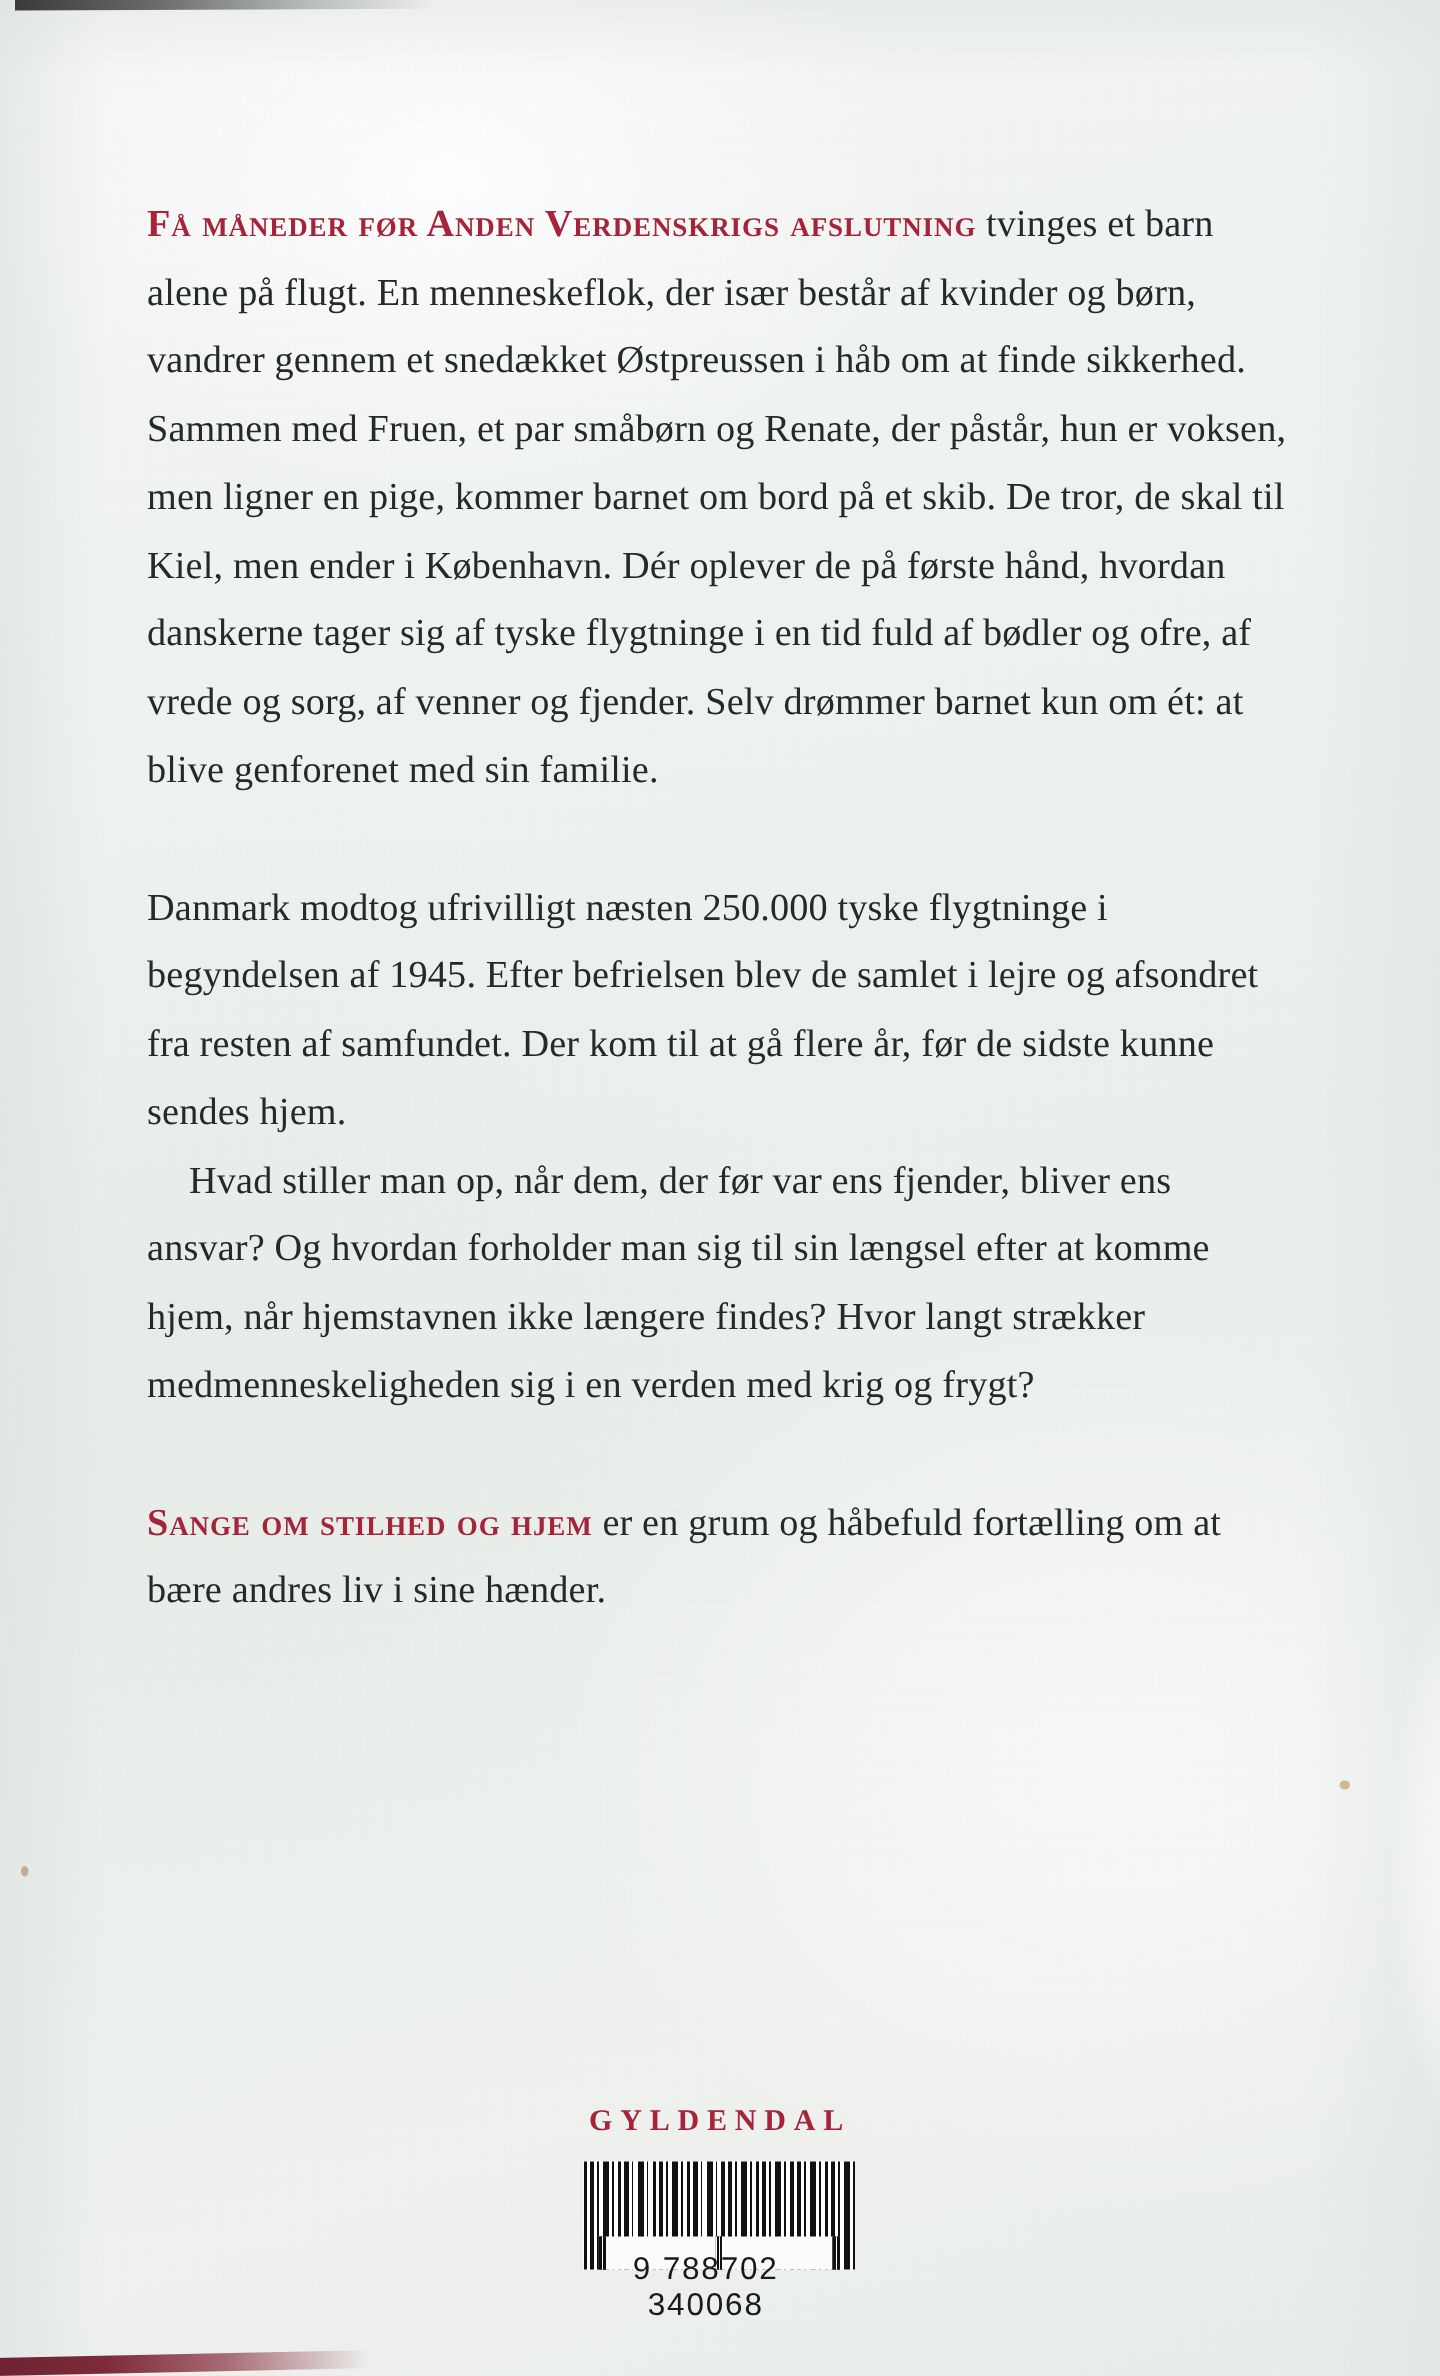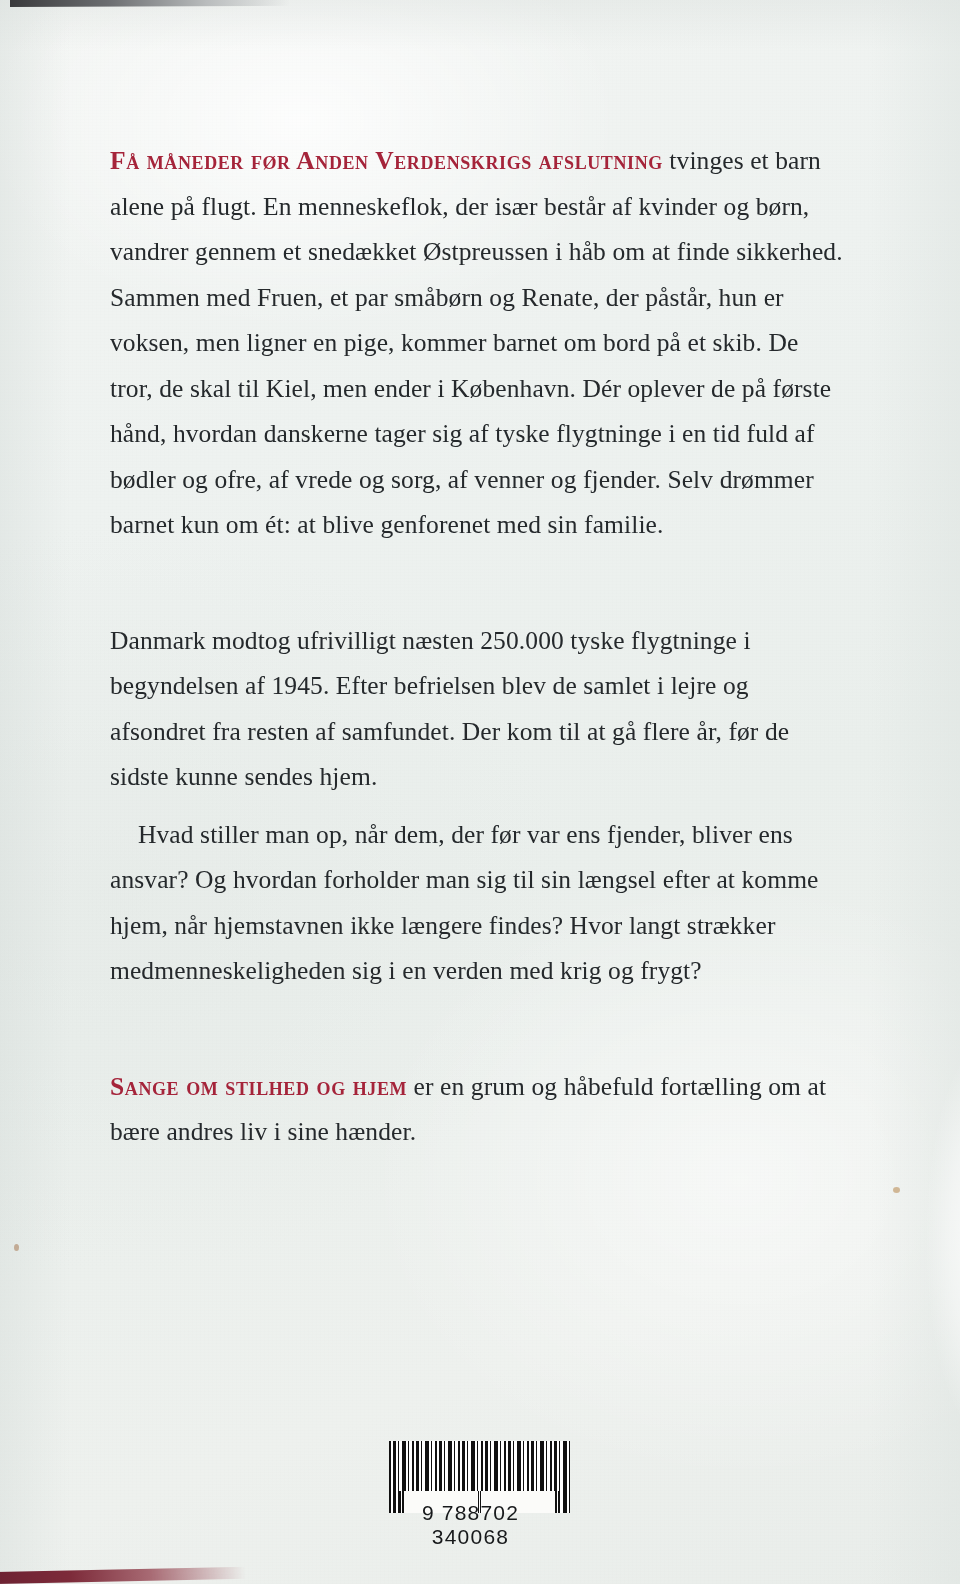--- a/index.html
+++ b/index.html
@@ -95,21 +95,21 @@
     top: 126px;
     width: 760px;
     color: #25292c;
     font-size: 25.5px;
     line-height: 45.5px;
     letter-spacing: 0.1px;
     text-rendering: optimizeLegibility;
   }
 
   #blurb p {
-    margin: 12px;
+    margin: 0;
     text-align: left;
   }
 
   p.indented { text-indent: 28px; }
 
   .para-gap { height: 46px; }
 
   .smallcaps-red {
     color: #a5243a;
     font-variant: small-caps;
@@ -215,20 +215,21 @@
     <p>Danmark modtog ufrivilligt næsten 250.000 tyske flygtninge i begyndelsen af 1945. Efter befrielsen blev de samlet i lejre og afsondret fra resten af samfundet. Der kom til at gå flere år, før de sidste kunne sendes hjem.</p>
 
     <p class="indented">Hvad stiller man op, når dem, der før var ens fjender, bliver ens ansvar? Og hvordan forholder man sig til sin længsel efter at komme hjem, når hjemstavnen ikke længere findes? Hvor langt strækker medmenneskeligheden sig i en verden med krig og frygt?</p>
 
     <div class="para-gap"></div>
 
     <p><span class="smallcaps-red">Sange om stilhed og hjem</span><span> er en grum og håbefuld fortælling om at bære andres liv i sine hænder.</span></p>
 
   </div>
 
+  <div id="publisher">GYLDENDAL</div>
 
   <div id="barcode-wrap">
     <div id="barcode-bars"></div>
     <div id="barcode-mask"></div>
     <div id="barcode-guard-l"></div>
     <div id="barcode-guard-m"></div>
     <div id="barcode-guard-r"></div>
     <div id="barcode-digits">9 788702 340068</div>
   </div>
 

